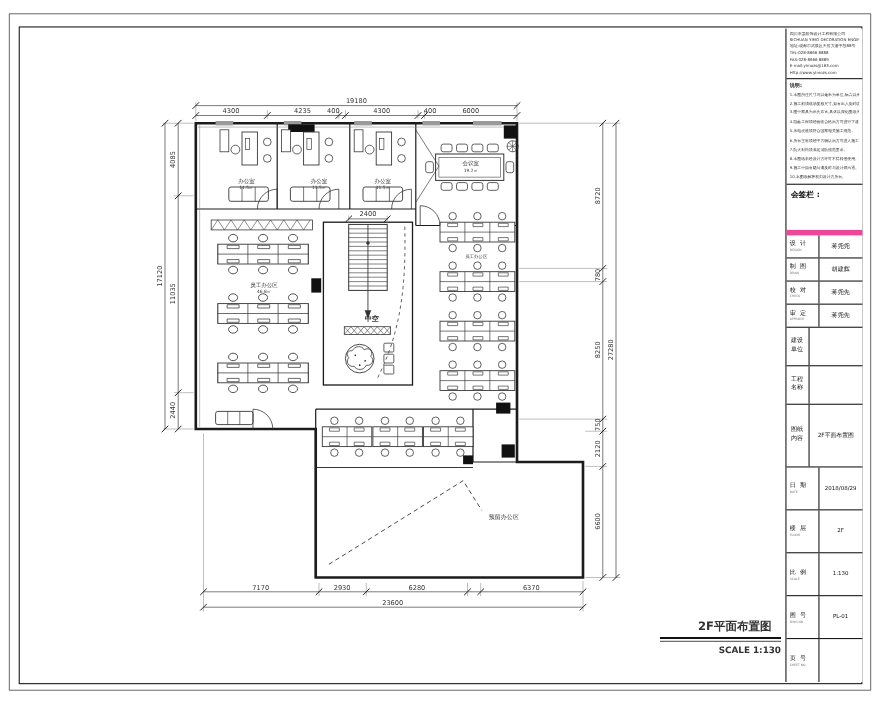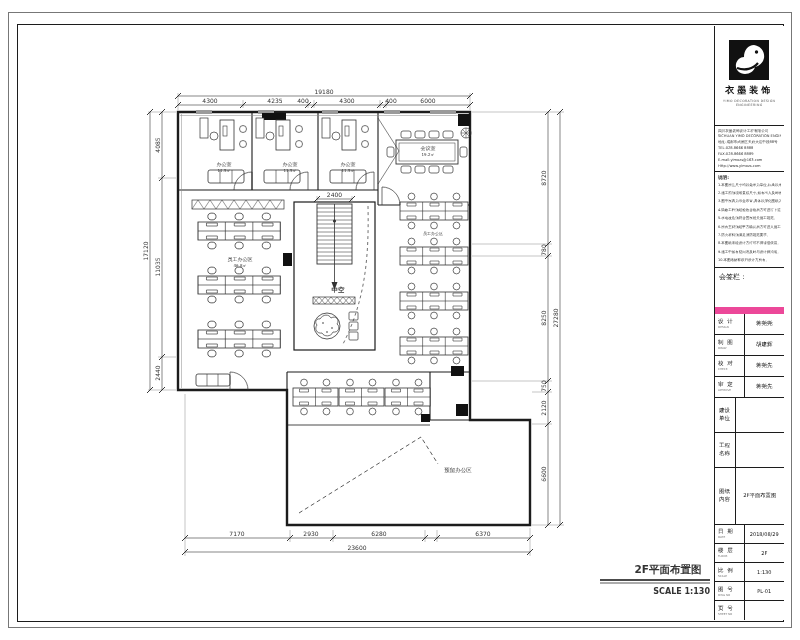--- a/index.html
+++ b/index.html
@@ -23,21 +23,21 @@
   .tb > div{box-sizing:border-box;}
   .tb-brand{height:100px;border-bottom:1px solid #1c1c1c;text-align:center;}
   .tb-logo{margin:14px auto 4px;width:40px;height:40px;}
   .tb-name{font-size:9px;letter-spacing:3px;color:#111;font-weight:bold;}
   .tb-tag{font-size:3.2px;color:#555;letter-spacing:.4px;margin-top:2px;}
   .tb-info{height:46px;border-bottom:1px solid #1c1c1c;padding:3px 3px 0;}
   .tb-info div{font-size:3.6px;line-height:5.9px;color:#333;white-space:nowrap;overflow:hidden;}
   .tb-notes{height:96px;border-bottom:1px solid #1c1c1c;padding:3px 3px 0;}
   .tb-notes .nt{font-size:4.6px;font-weight:bold;color:#222;margin-bottom:1px;}
   .tb-notes .nl{font-size:3.5px;line-height:8.4px;color:#333;white-space:nowrap;overflow:hidden;}
-  .tb-owner{height:46px;border-bottom:7px solid #ec4899;font-size:7px;color:#111;padding:4px 0 0 4px;font-weight:normal;}
+  .tb-owner{height:46px;border-bottom:5px solid #ec4899;font-size:7px;color:#111;padding:4px 0 0 4px;font-weight:bold;}
   .tb-table{height:84px;border-bottom:1px solid #1c1c1c;display:flex;flex-direction:column;}
   .tb-table .tr{flex:1;display:flex;border-bottom:1px solid #1c1c1c;}
   .tb-table .tr:last-child{border-bottom:none;}
   .tl{width:26px;border-right:1px solid #1c1c1c;display:flex;flex-direction:column;justify-content:center;padding-left:3px;}
   .tl .l{font-size:5.5px;color:#111;letter-spacing:1px;}
   .tl .s{font-size:2.8px;color:#777;}
   .tv{flex:1;display:flex;align-items:center;justify-content:center;font-size:5.5px;color:#111;}
   .tb-proj{display:flex;flex-direction:column;border-bottom:1px solid #1c1c1c;}
   .pr{display:flex;border-bottom:1px solid #1c1c1c;}
   .pr:last-child{border-bottom:none;}
@@ -264,32 +264,20 @@
 
     <g>
       <text x="668" y="573" text-anchor="middle" font-size="10.5" font-weight="bold" fill="#111">2F平面布置图</text>
       <path d="M600,580H710" stroke="#111" stroke-width="1.6"></path>
       <path d="M600,583H710" stroke="#111" stroke-width=".7"></path>
       <text x="710" y="594" text-anchor="end" font-size="8" font-weight="bold" fill="#111">SCALE 1:130</text>
     </g>
   </svg>
 
   <div class="tb">
-    <div class="tb-brand">
-      <div class="tb-logo">
-        <svg width="40" height="40" viewBox="0 0 40 40">
-          <rect x="0" y="0" width="40" height="40" fill="#111"></rect>
-          <path fill="#fff" d="M25,5c7,1 11,7 10,13c-1,5 -5,8 -9,9c-1,4 -5,7 -10,7c-6,0 -10,-5 -9,-10c1,-4 4,-7 8,-7c0,-7 4,-12 10,-12z"></path>
-          <circle cx="27.5" cy="12" r="1.7" fill="#111"></circle>
-          <path d="M8,28c8,3 16,1 21,-5" stroke="#111" stroke-width="2.2" fill="none"></path>
-        </svg>
-      </div>
-      <div class="tb-name">衣墨装饰</div>
-      <div class="tb-tag">YIMO DECORATION DESIGN ENGINEERING</div>
-    </div>
     <div class="tb-info">
       <div>四川衣墨装饰设计工程有限公司</div>
       <div>SICHUAN YIMO DECORATION ENGINEERING CO.,LTD</div>
       <div>地址:成都市武侯区天府大道中段88号</div>
       <div>TEL:028-8666 8888</div>
       <div>FAX:028-8666 8889</div>
       <div>E-mail:yimozs@163.com</div>
       <div>Http://www.yimozs.com</div>
     </div>
     <div class="tb-notes">

